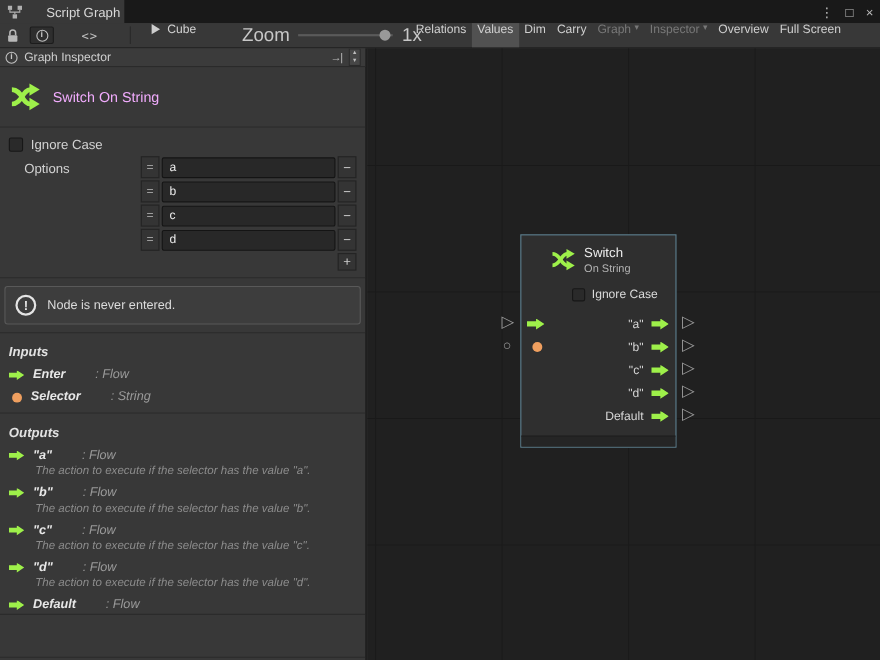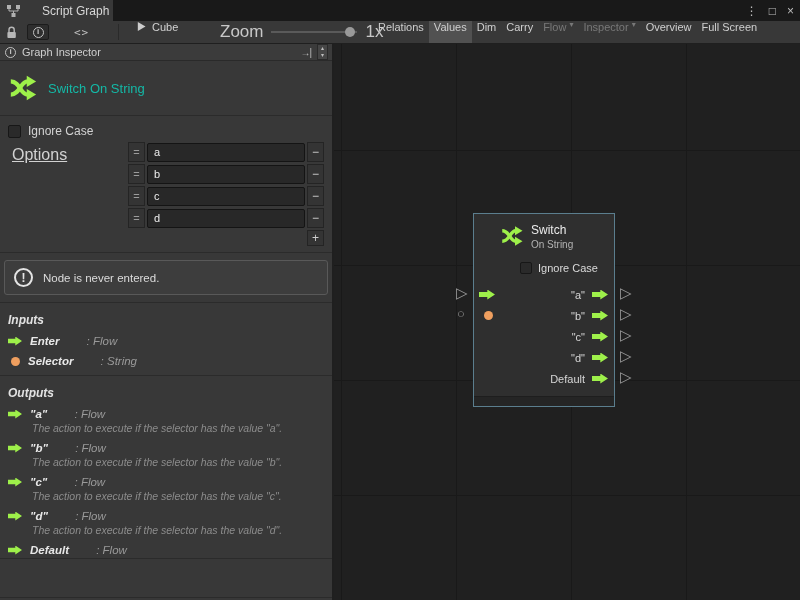--- a/index.html
+++ b/index.html
@@ -31,26 +31,26 @@
   .tbtn.disabled { color:#787878; }
   .caret { font-size:8px; line-height:1; }
 
   
   .inspector { position:absolute; top:44px; left:0; width:334px; bottom:0; background:#383838; border-right:2px solid #1f1f1f; }
   .ins-header { height:17px; background:#3b3b3b; border-bottom:1px solid #2a2a2a; display:flex; align-items:center; gap:6px; padding:0 4px 0 5px; font-size:11px; color:#cfcfcf; }
   .ins-header .grow { flex:1; }
   .pin { font-size:10px; color:#bdbdbd; letter-spacing:-1px; }
   .mini-scroll { display:flex; flex-direction:column; background:#464646; border:1px solid #2a2a2a; padding:0 3px; line-height:7px; font-size:6px; color:#bdbdbd; }
   .ins-title { display:flex; align-items:center; gap:10px; padding:12px 8px; }
-  .title-text { font-size:13px; color:#14b8a6; }
+  .title-text { font-size:13px; color:#f0abfc; }
   .divider { height:1px; background:#2b2b2b; }
   .checkbox { width:13px; height:13px; min-width:13px; background:#2a2a2a; border:1px solid #171717; border-radius:2px; }
   .checkbox-row { display:flex; align-items:center; gap:7px; padding:8px 8px 2px 8px; height:24px; font-size:12px; color:#d2d2d2; }
   .options-block { position:relative; padding:2px 8px 6px 8px; }
-  .options-label { position:absolute; left:12px; top:6px; font-size:16px; color:#d2d2d2;text-decoration:underline; }
+  .options-label { position:absolute; left:22px; top:6px; font-size:12px; color:#d2d2d2; }
   .options-list { margin-left:120px; width:196px; }
   .opt-row { display:flex; align-items:center; height:20px; margin-bottom:2px; }
   .opt-handle { width:17px; height:20px; background:#343434; border:1px solid #242424; color:#9c9c9c; font-size:11px; display:flex; align-items:center; justify-content:center; margin-right:2px; }
   .opt-input { flex:1; height:19px; background:#282828; border:1px solid #141414; border-radius:2px; color:#ececec; font-size:11px; padding:0 6px; font-family:"Liberation Sans",sans-serif; outline:none; }
   .opt-minus { width:17px; height:20px; background:#343434; border:1px solid #242424; color:#cfcfcf; font-size:12px; display:flex; align-items:center; justify-content:center; margin-left:2px; }
   .opt-plus-row { display:flex; justify-content:flex-end; margin-top:2px; }
   .opt-plus { width:17px; height:16px; background:#343434; border:1px solid #242424; color:#cfcfcf; font-size:12px; display:flex; align-items:center; justify-content:center; }
   .warning-box { margin:7px 4px; border:1px solid #595959; border-radius:3px; background:#3d3d3d; padding:7px 9px; display:flex; align-items:center; gap:10px; font-size:11.5px; color:#dcdcdc; }
   .warn-icon { width:19px; height:19px; min-width:19px; border:2px solid #e4e4e4; border-radius:50%; display:flex; align-items:center; justify-content:center; font-weight:bold; font-size:12px; color:#e4e4e4; }
   .section { padding:6px 8px 8px 8px;font-style:italic; }
@@ -143,21 +143,21 @@
       <span class="tbtn active">
           <span>Values</span>
         </span>
       <span class="tbtn">
           <span>Dim</span>
         </span>
       <span class="tbtn">
           <span>Carry</span>
         </span>
       <span class="tbtn disabled">
-          <span>Flow</span>
+          <span>Graph</span>
           <span class="caret">▾</span>
         </span>
       <span class="tbtn disabled">
           <span>Inspector</span>
           <span class="caret">▾</span>
         </span>
       <span class="tbtn">
           <span>Overview</span>
         </span>
       <span class="tbtn">

